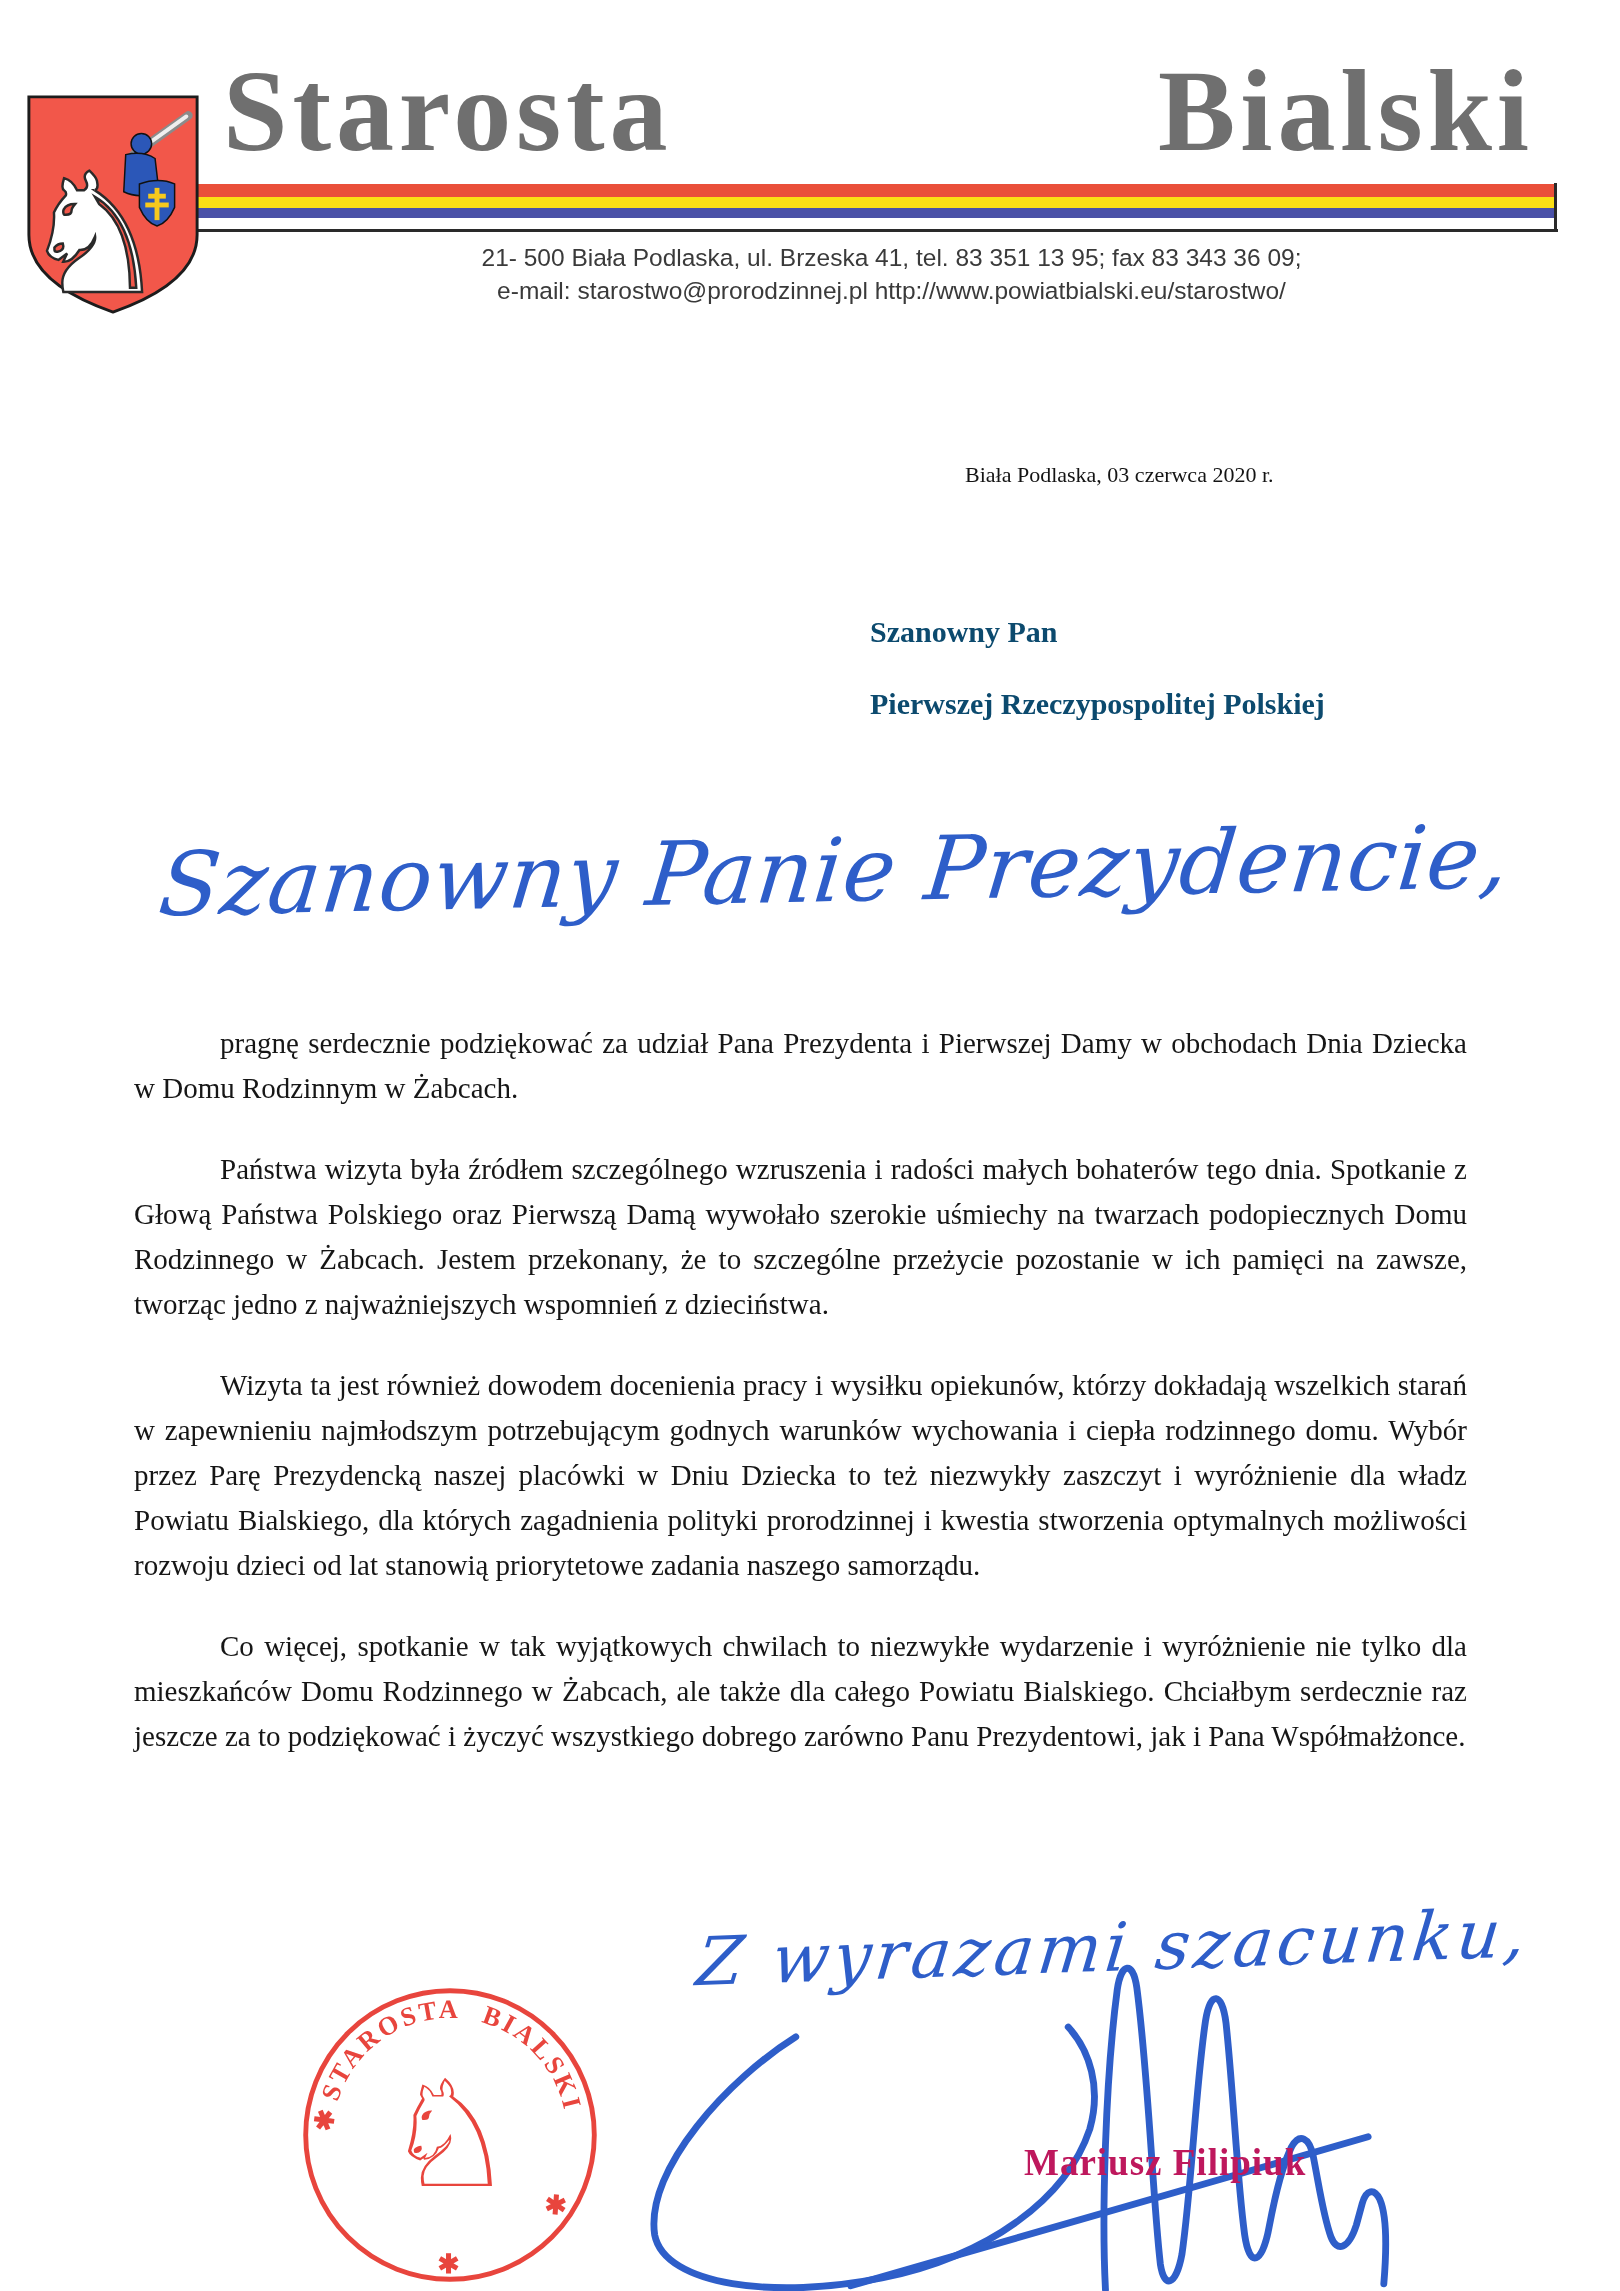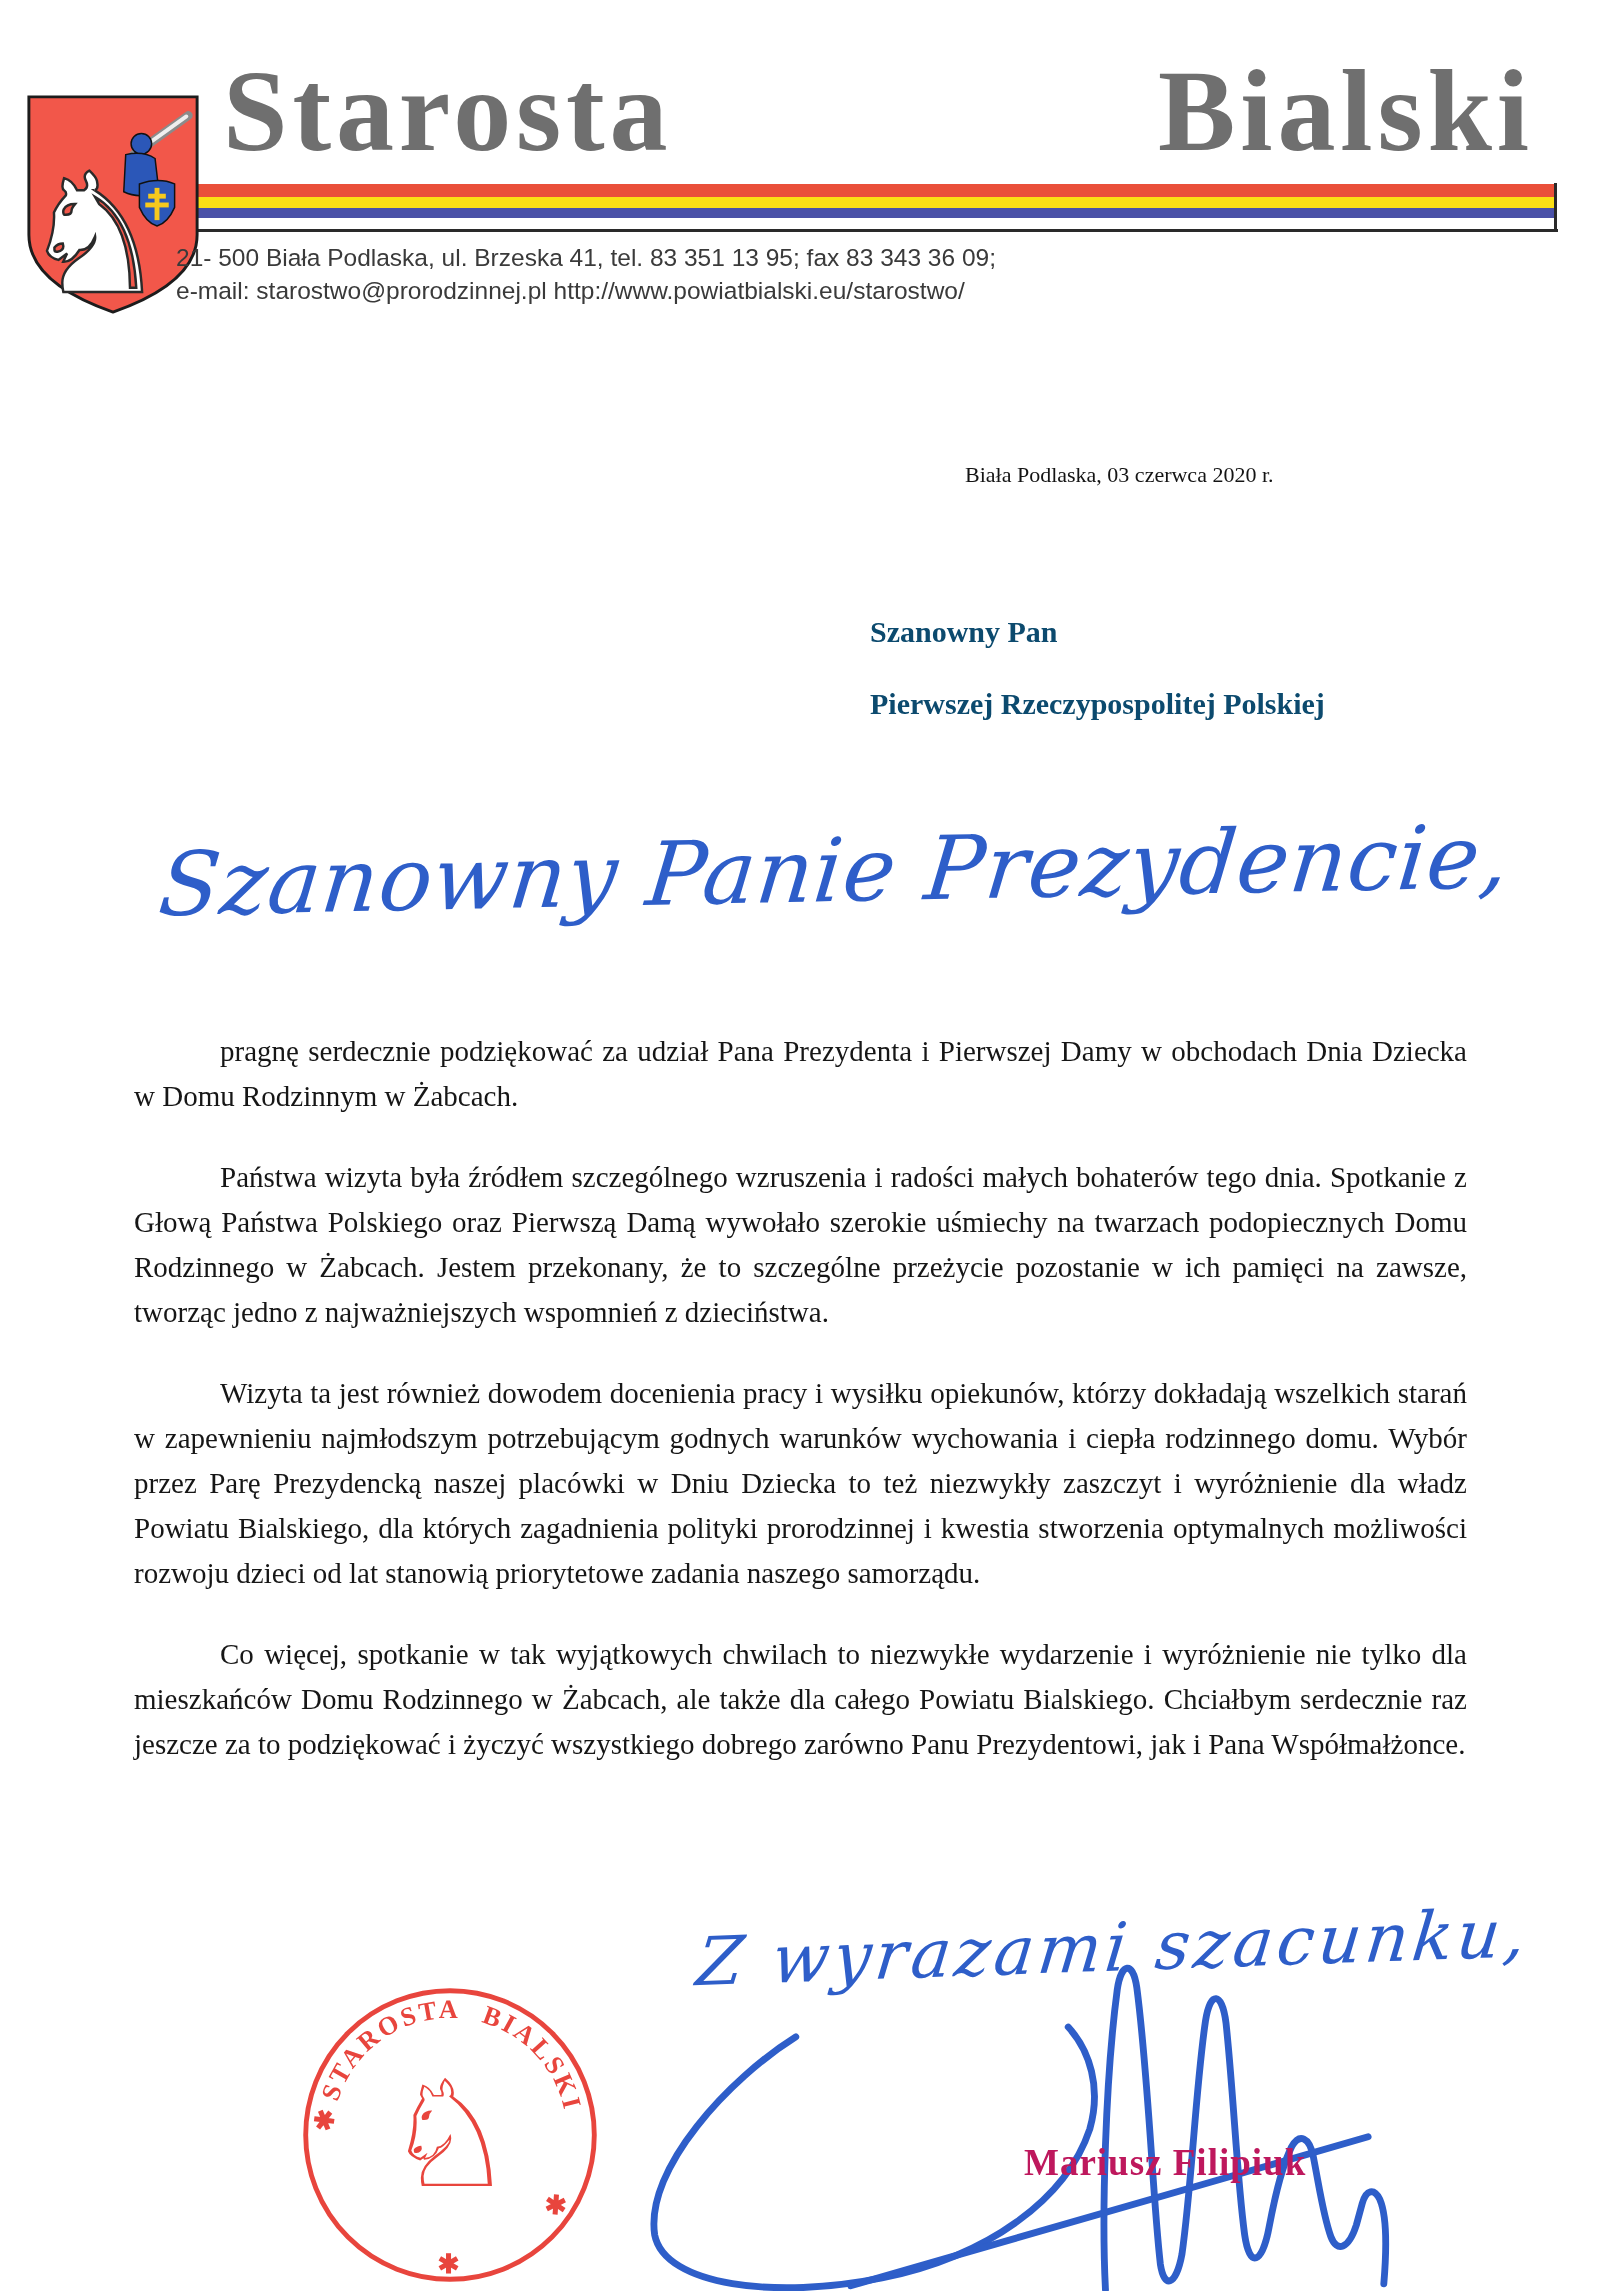--- a/index.html
+++ b/index.html
@@ -10,29 +10,29 @@
   
   .title{left:223px;top:51px;width:1311px;display:flex;justify-content:space-between;
          font-weight:bold;font-size:116px;line-height:1.05;color:#6f6f6f;letter-spacing:4.9px;
          font-family:"Liberation Serif",serif}
   .stripes{left:88px;top:184px;width:1467px}
   .stripe-red{height:12.7px;background:#ea4f3a}
   .stripe-yellow{height:11.8px;background:#fbdf14}
   .stripe-blue{height:9.8px;background:#4a51a8}
   .rule{left:88px;top:229px;width:1470px;height:2.9px;background:#2a2a2a}
   .rule-cap{left:1554px;top:183px;width:2.9px;height:49px;background:#2a2a2a}
-  .contact{left:176px;top:241px;width:1431px;text-align:left;
+  .contact{left:176px;top:241px;width:1431px;text-align:center;
            font-family:"Liberation Sans",sans-serif;font-size:24.5px;color:#3a3a3a;line-height:33px}
 
   
   .date{left:965px;top:462px;font-size:22px;color:#141414}
   .recipient{left:870px;top:596px;font-size:30px;font-weight:bold;color:#0c4a6e;line-height:72px}
   .body-text{left:134px;top:1021px;width:1333px;font-size:29px;line-height:45px;
              text-align:justify;color:#161616}
-  .body-text p{margin:8px 0 36px 0;text-indent:86px}
+  .body-text p{margin:0 0 36px 0;text-indent:86px}
 
   
   .hand{color:#2e5ec9;font-style:italic;font-family:"DejaVu Serif",serif;white-space:nowrap}
   .greeting{left:165px;top:833px;font-size:88px;letter-spacing:1px;
             transform:rotate(-1.2deg) skewX(-7deg);transform-origin:left top}
   .closing-hand{left:701px;top:1923px;font-size:67px;letter-spacing:3.9px;
             transform:rotate(-2deg) skewX(-8deg);transform-origin:left top}
 
   .signatory{left:1024px;top:2141px;font-size:37px;font-weight:bold;color:#be185d;
              letter-spacing:1px;font-family:"Liberation Serif",serif}

